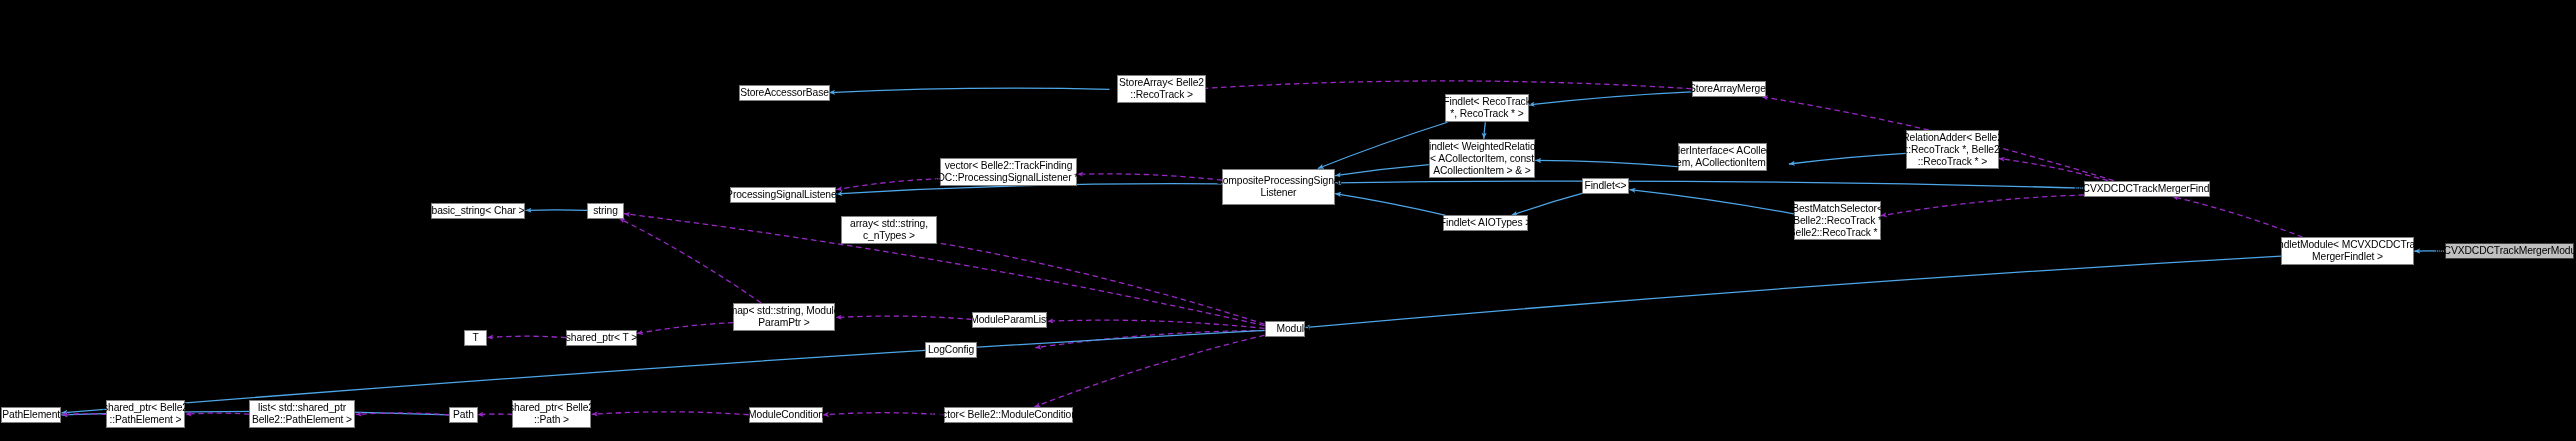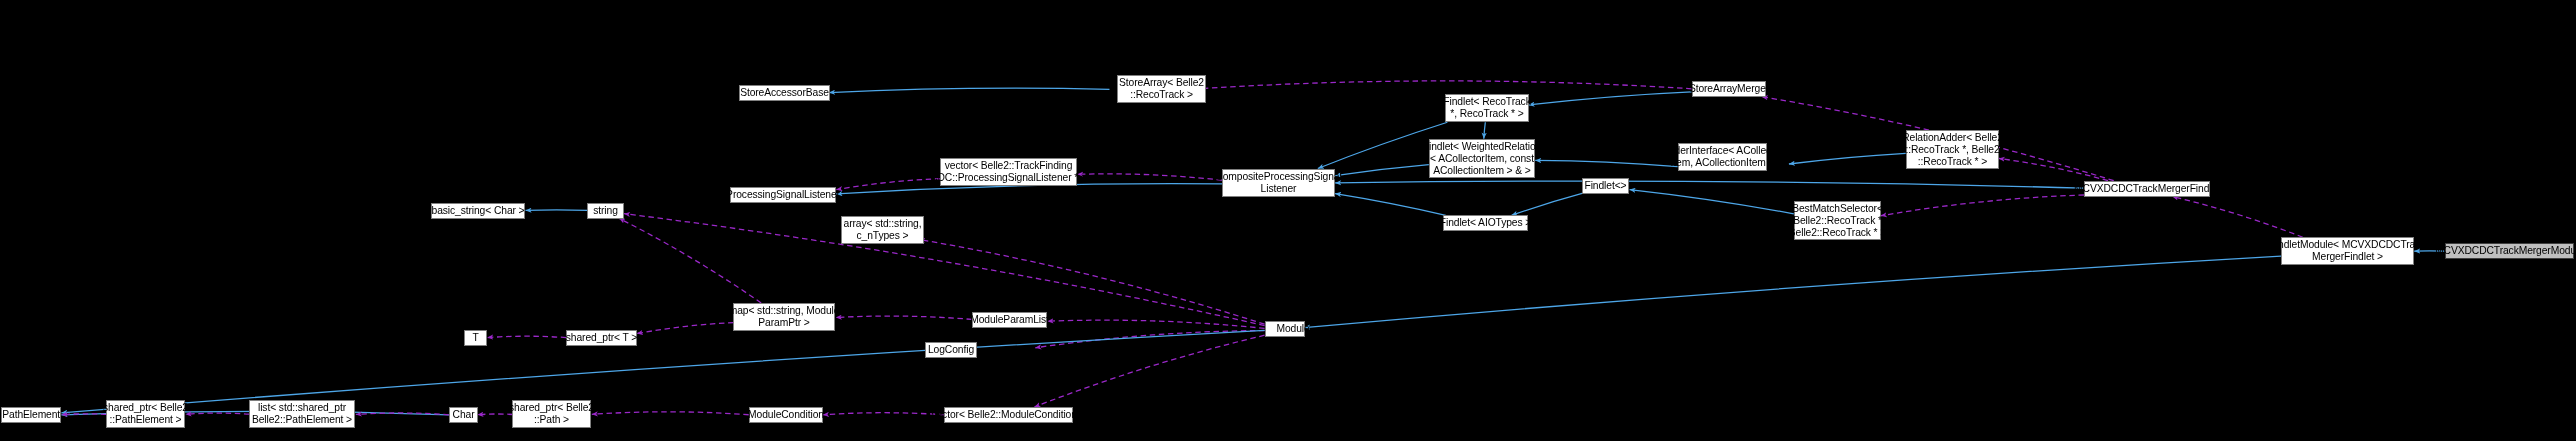--- a/index.html
+++ b/index.html
@@ -102,23 +102,23 @@
       </g>
   </svg>
 <div class="node" style="left: 431px; top: 203px; width: 94px; height: 16px;">basic_string&lt; Char &gt;</div>
     <div class="node" style="left: 587px; top: 203px; width: 37px; height: 16px;">string</div>
     <div class="node" style="left: 739px; top: 85px; width: 91px; height: 16px;">StoreAccessorBase</div>
     <div class="node" style="left: 1109px; top: 75px; width: 89px; height: 28px; margin-left: 8px;">StoreArray&lt; Belle2
 ::RecoTrack &gt;</div>
     <div class="node" style="left: 730px; top: 187px; width: 106px; height: 16px;">ProcessingSignalListener</div>
     <div class="node" style="left: 940px; top: 158px; width: 137px; height: 28px;">vector&lt; Belle2::TrackFinding
 CDC::ProcessingSignalListener * &gt;</div>
-    <div class="node" style="left: 841px; top: 216px; width: 83px; height: 28px;">array&lt; std::string,
+    <div class="node" style="left: 841px; top: 216px; width: 96px; height: 28px;">array&lt; std::string,
 c_nTypes &gt;</div>
-    <div class="node" style="left: 1222px; top: 169px; width: 113px; height: 28px;">CompositeProcessingSignal
+    <div class="node" style="left: 1222px; top: 169px; width: 113px; height: 36px;">CompositeProcessingSignal
 Listener</div>
     <div class="node" style="left: 1445px; top: 94px; width: 84px; height: 28px;">Findlet&lt; RecoTrack
 *, RecoTrack * &gt;</div>
     <div class="node" style="left: 1429px; top: 139px; width: 106px; height: 39px;">Findlet&lt; WeightedRelation
 &lt; ACollectorItem, const
 ACollectionItem &gt; &amp; &gt;</div>
     <div class="node" style="left: 1443px; top: 215px; width: 85px; height: 16px;">Findlet&lt; AIOTypes &gt;</div>
     <div class="node" style="left: 1582px; top: 178px; width: 47px; height: 16px;">Findlet&lt;&gt;</div>
     <div class="node" style="left: 1692px; top: 81px; width: 74px; height: 16px;">StoreArrayMerger</div>
     <div class="node" style="left: 1678px; top: 143px; width: 89px; height: 28px;">AdderInterface&lt; ACollector
@@ -138,19 +138,19 @@
     <div class="node" style="left: 733px; top: 303px; width: 102px; height: 28px;">map&lt; std::string, Module
 ParamPtr &gt;</div>
     <div class="node" style="left: 972px; top: 312px; width: 75px; height: 16px;">ModuleParamList</div>
     <div class="node" style="left: 925px; top: 342px; width: 52px; height: 16px;">LogConfig</div>
     <div class="node" style="left: 1265px; top: 321px; width: 40px; height: 16px; padding-left: 19px;">Module</div>
     <div class="node" style="left: 1.2px; top: 407px; width: 60px; height: 16px;">PathElement</div>
     <div class="node" style="left: 106px; top: 400px; width: 79px; height: 28px;">shared_ptr&lt; Belle2
 ::PathElement &gt;</div>
     <div class="node" style="left: 249px; top: 400px; width: 106px; height: 28px;">list&lt; std::shared_ptr
 &lt; Belle2::PathElement &gt; &gt;</div>
-    <div class="node" style="left: 449px; top: 407px; width: 29px; height: 16px;">Char</div>
+    <div class="node" style="left: 449px; top: 407px; width: 29px; height: 16px;">Path</div>
     <div class="node" style="left: 512px; top: 400px; width: 79px; height: 28px;">shared_ptr&lt; Belle2
 ::Path &gt;</div>
     <div class="node" style="left: 749px; top: 407px; width: 74px; height: 16px;">ModuleCondition</div>
     <div class="node" style="left: 944px; top: 407px; width: 129px; height: 16px;">vector&lt; Belle2::ModuleCondition &gt;</div>
   </div>
 
 
 </body></html>

